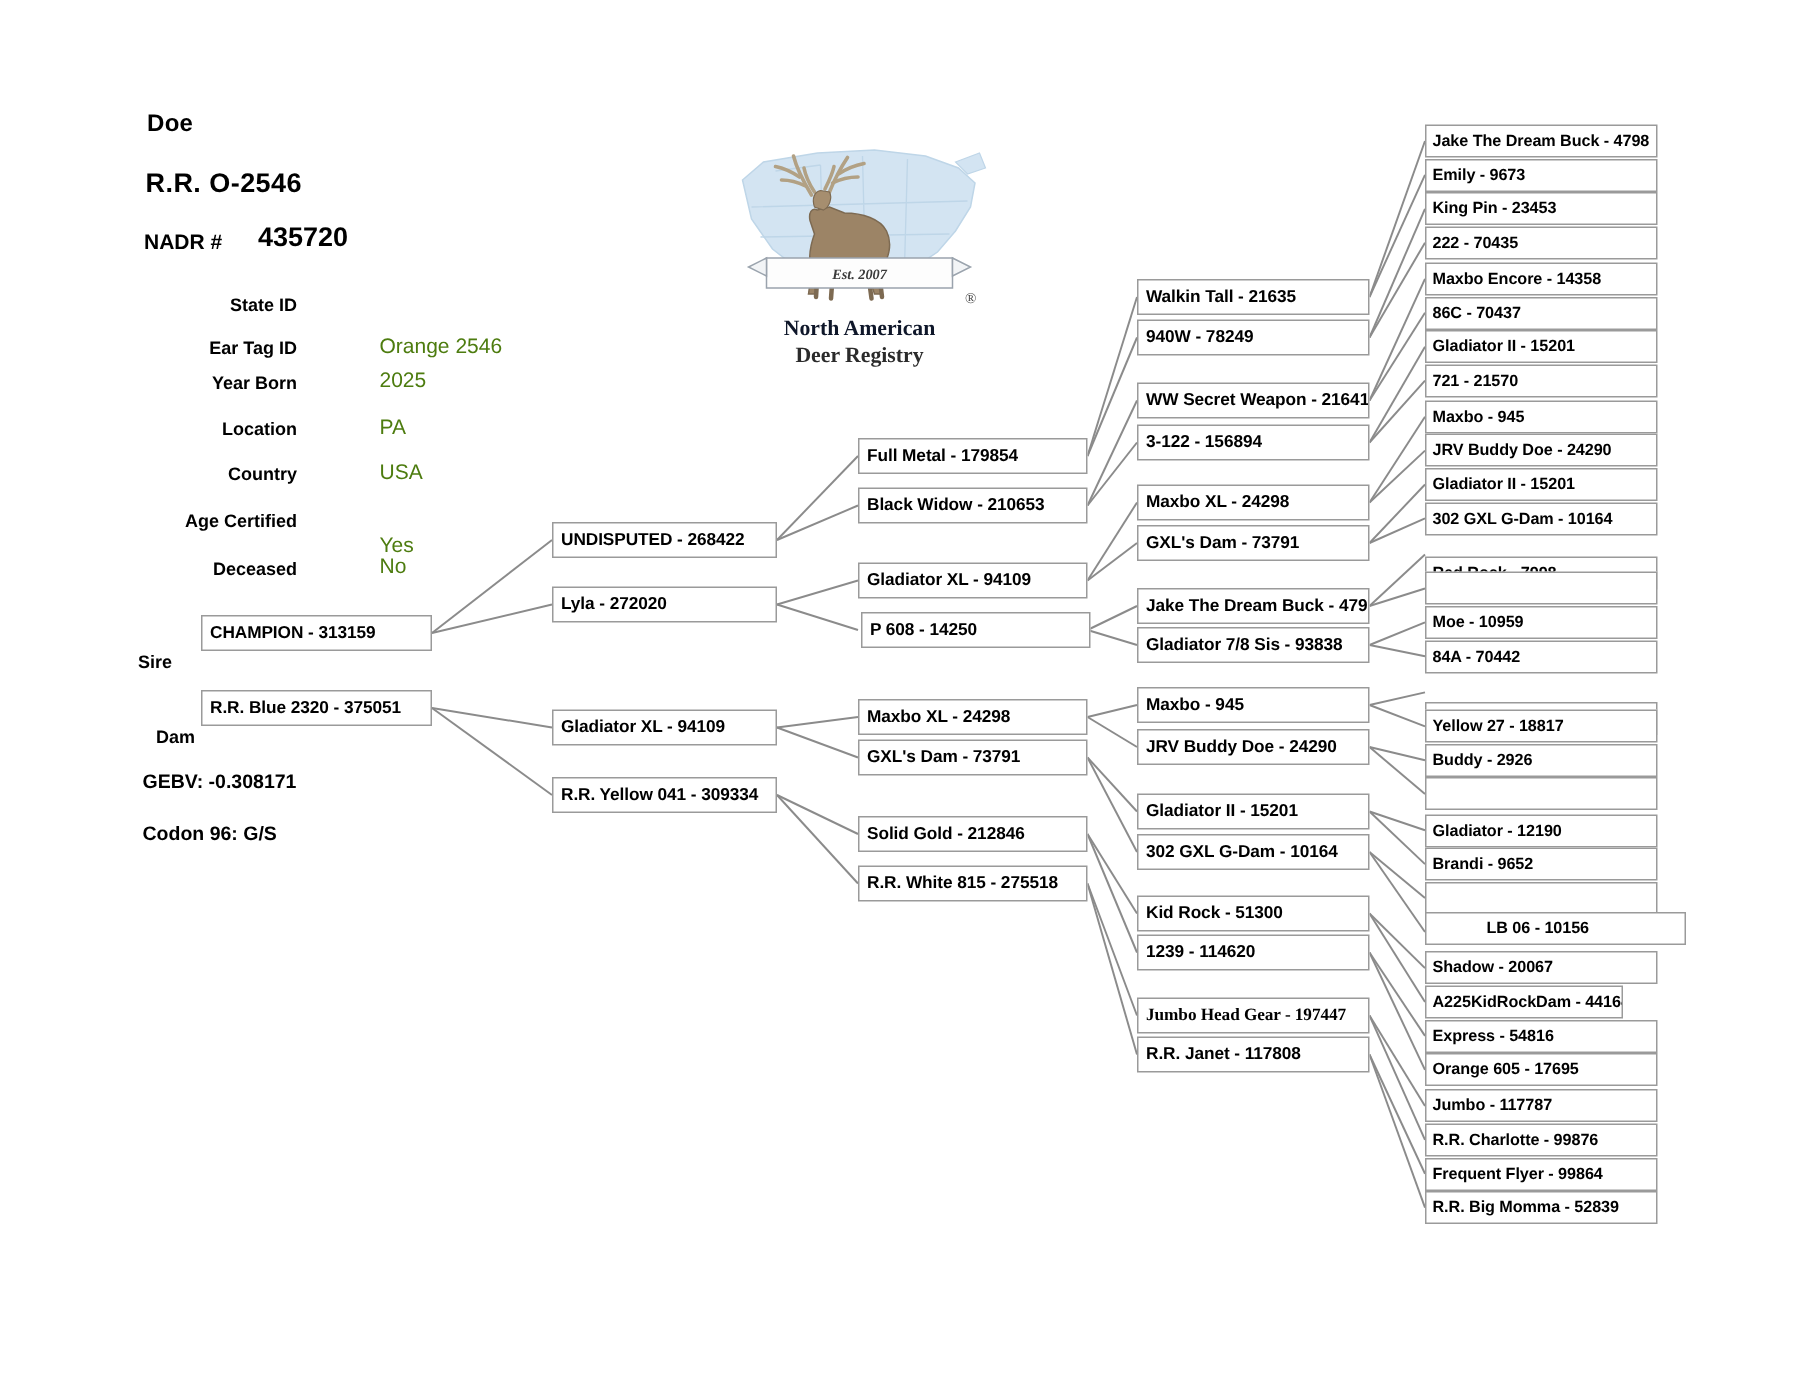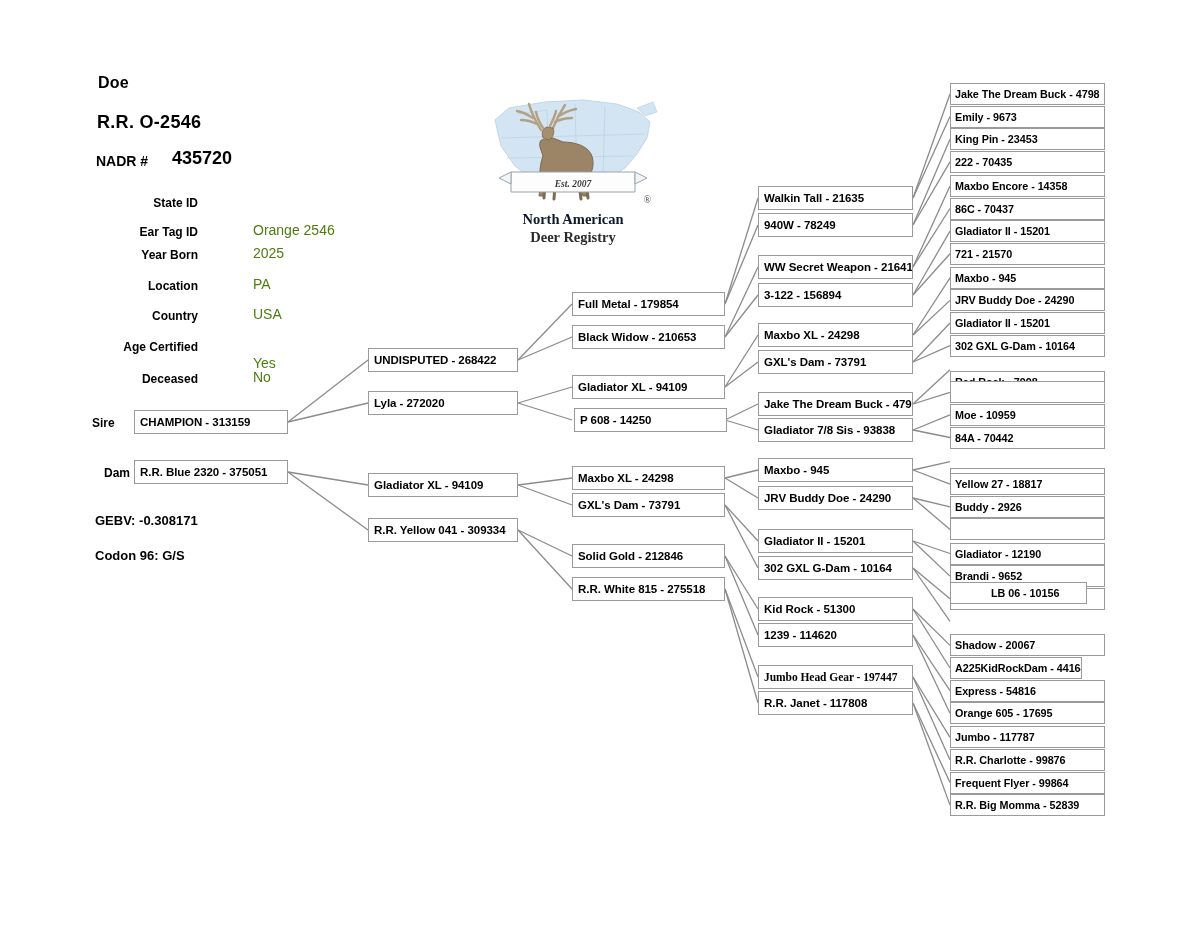--- a/index.html
+++ b/index.html
@@ -76,20 +76,21 @@
   }
   .gebv { top: 513px; }
   .codon { top: 548px; }
 
   
   .sd-label {
     position: absolute;
     font-size: 12px;
     font-weight: bold;
     color: #000;
+    margin-top: 18px;
   }
 
   
   .pbox {
     position: absolute;
     box-sizing: border-box;
     background: #ffffff;
     border: 1.6px solid #9a9a9a;
     display: flex;
     align-items: center;
@@ -337,21 +338,21 @@
       <div class="pbox g4" style="left: 950px; top: 381.3px; width: 155px; height: 22px;"></div>
       <div class="pbox g4" style="left: 950px; top: 403.9px; width: 155px; height: 22px;">Moe - 10959</div>
       <div class="pbox g4" style="left: 950px; top: 426.5px; width: 155px; height: 22px;">84A - 70442</div>
       <div class="pbox g4" style="left: 950px; top: 450.6px; width: 155px; height: 22px; margin-top: 17px;">Max - 611</div>
       <div class="pbox g4" style="left: 950px; top: 473.2px; width: 155px; height: 22px;">Yellow 27 - 18817</div>
       <div class="pbox g4" style="left: 950px; top: 495.8px; width: 155px; height: 22px;">Buddy - 2926</div>
       <div class="pbox g4" style="left: 950px; top: 518.4px; width: 155px; height: 22px;"></div>
       <div class="pbox g4" style="left: 950px; top: 542.5px; width: 155px; height: 22px;">Gladiator - 12190</div>
       <div class="pbox g4" style="left: 950px; top: 565.1px; width: 155px; height: 22px;">Brandi - 9652</div>
       <div class="pbox g4" style="left: 950px; top: 587.7px; width: 155px; height: 22px;"></div>
-      <div class="pbox g4" style="left: 950px; top: 582px; width: 137px; height: 22px; padding-left: 40px;">LB 06 - 10156</div>
+      <div class="pbox g4" style="left: 950px; top: 608px; width: 174px; height: 22px; padding-left: 40px;">LB 06 - 10156</div>
       <div class="pbox g4" style="left: 950px; top: 634.4px; width: 155px; height: 22px;">Shadow - 20067</div>
       <div class="pbox g4" style="left: 950px; top: 657px; width: 132px; height: 22px;">A225KidRockDam - 44164</div>
       <div class="pbox g4" style="left: 950px; top: 679.6px; width: 155px; height: 22px;">Express - 54816</div>
       <div class="pbox g4" style="left: 950px; top: 702.2px; width: 155px; height: 22px;">Orange 605 - 17695</div>
       <div class="pbox g4" style="left: 950px; top: 726.3px; width: 155px; height: 22px;">Jumbo - 117787</div>
       <div class="pbox g4" style="left: 950px; top: 748.9px; width: 155px; height: 22px;">R.R. Charlotte - 99876</div>
       <div class="pbox g4" style="left: 950px; top: 771.5px; width: 155px; height: 22px;">Frequent Flyer - 99864</div>
       <div class="pbox g4" style="left: 950px; top: 794.1px; width: 155px; height: 22px;">R.R. Big Momma - 52839</div>
     </div>
 

